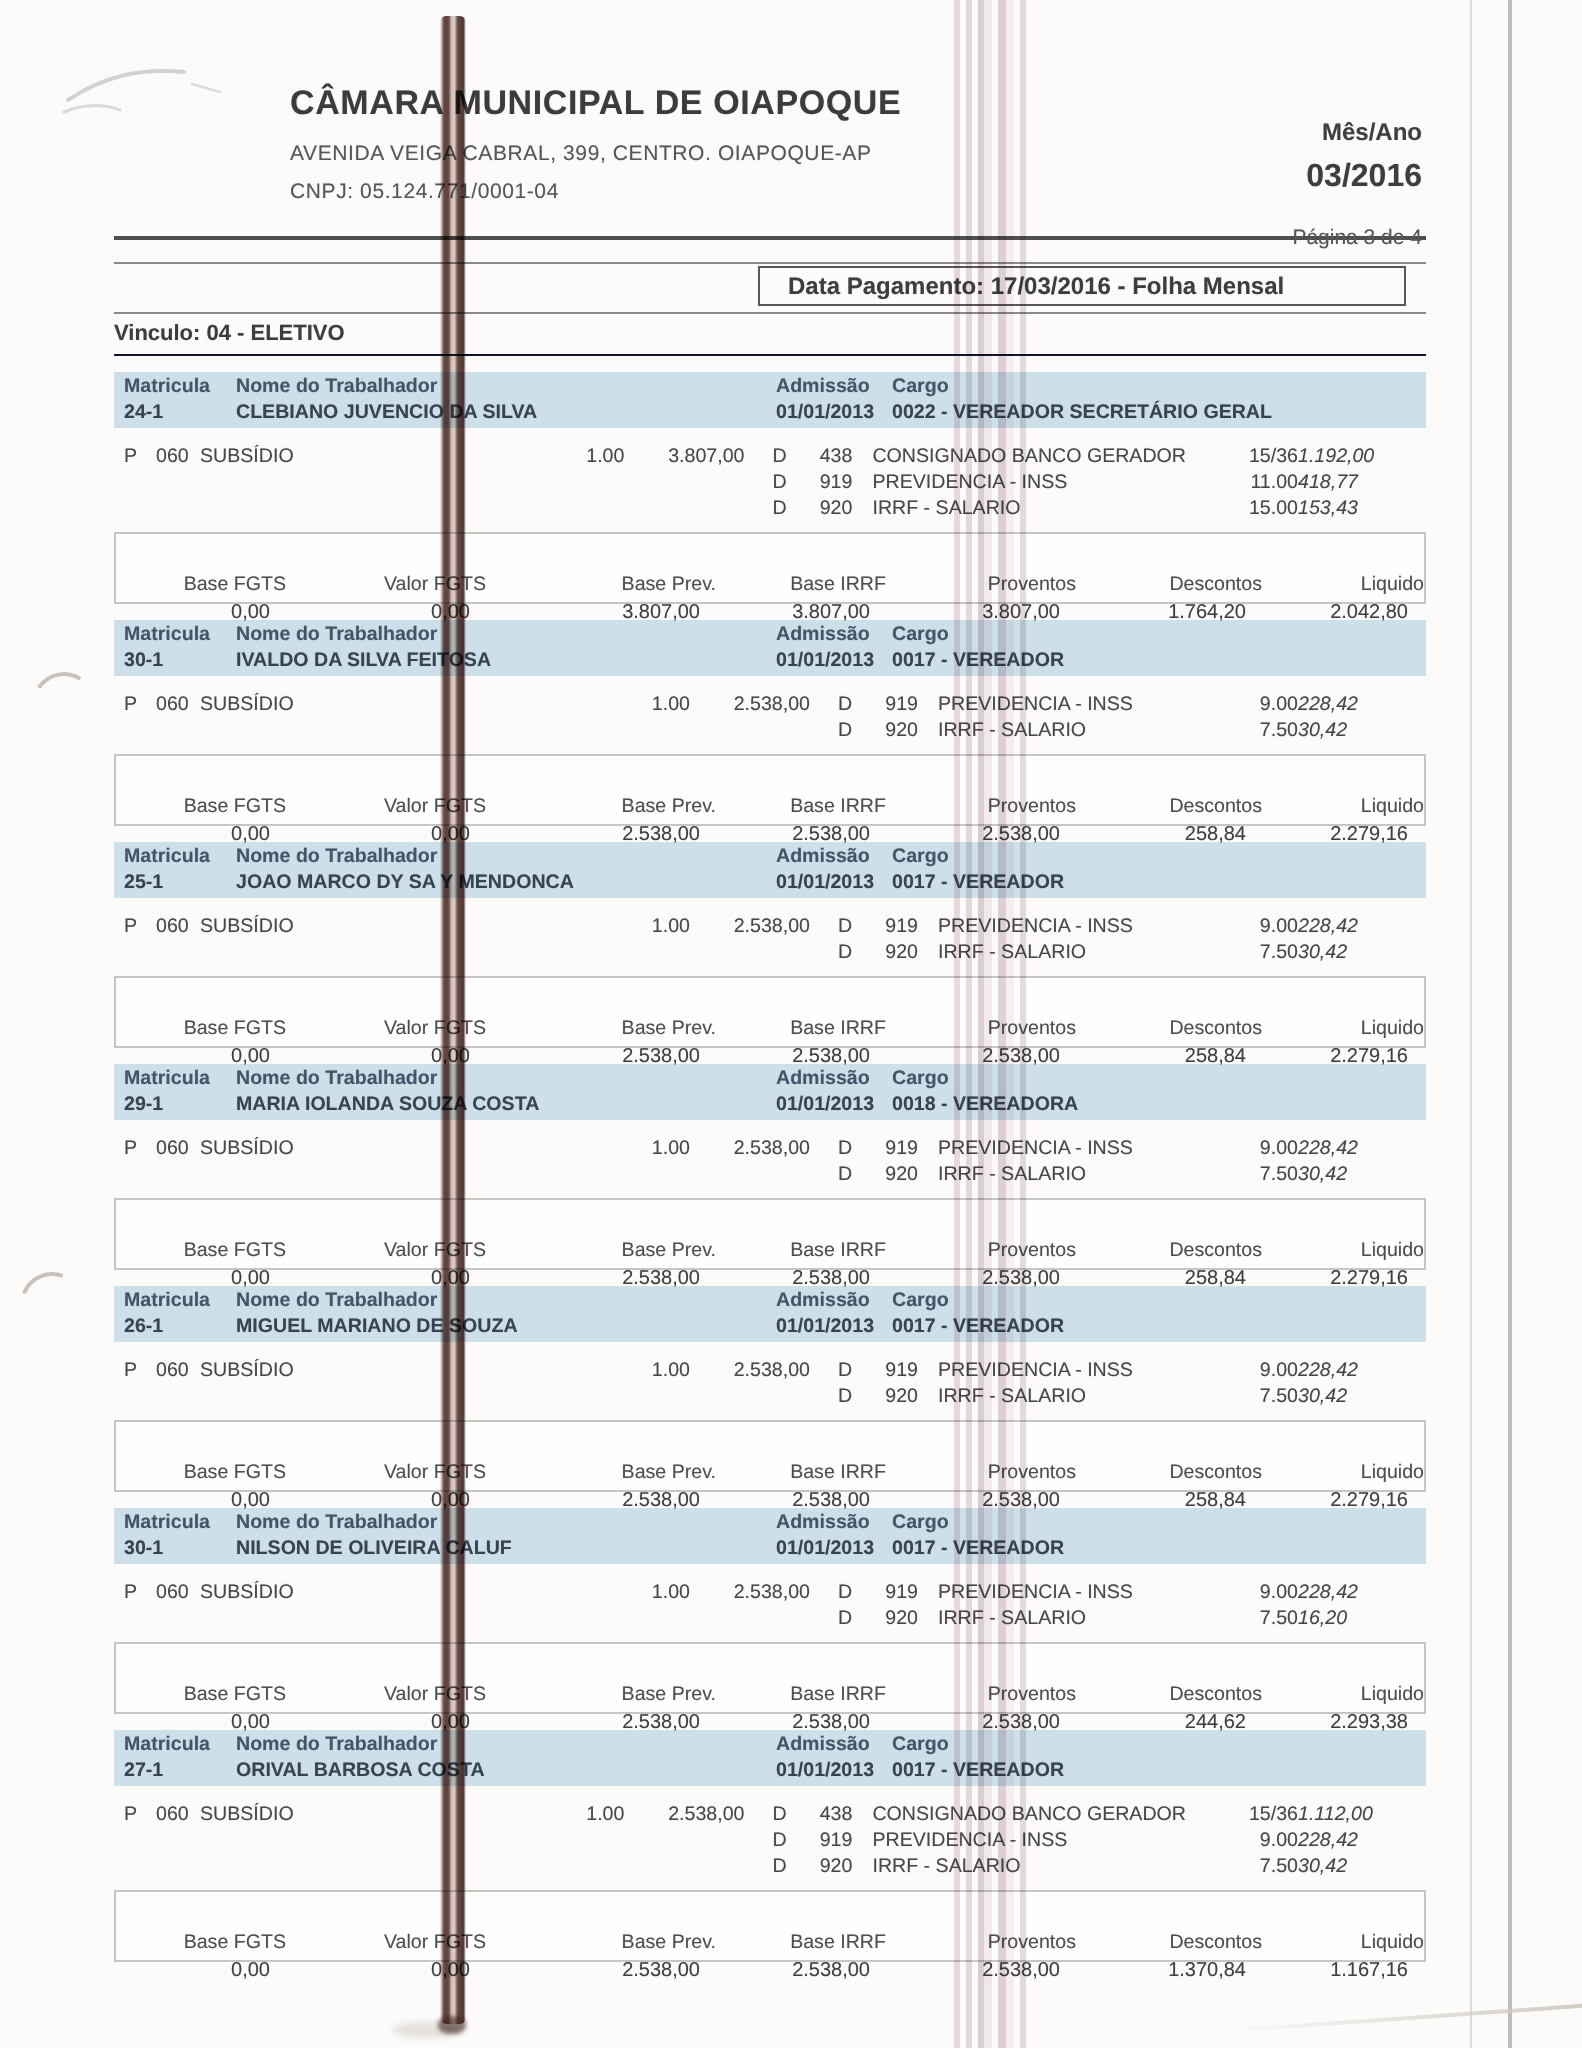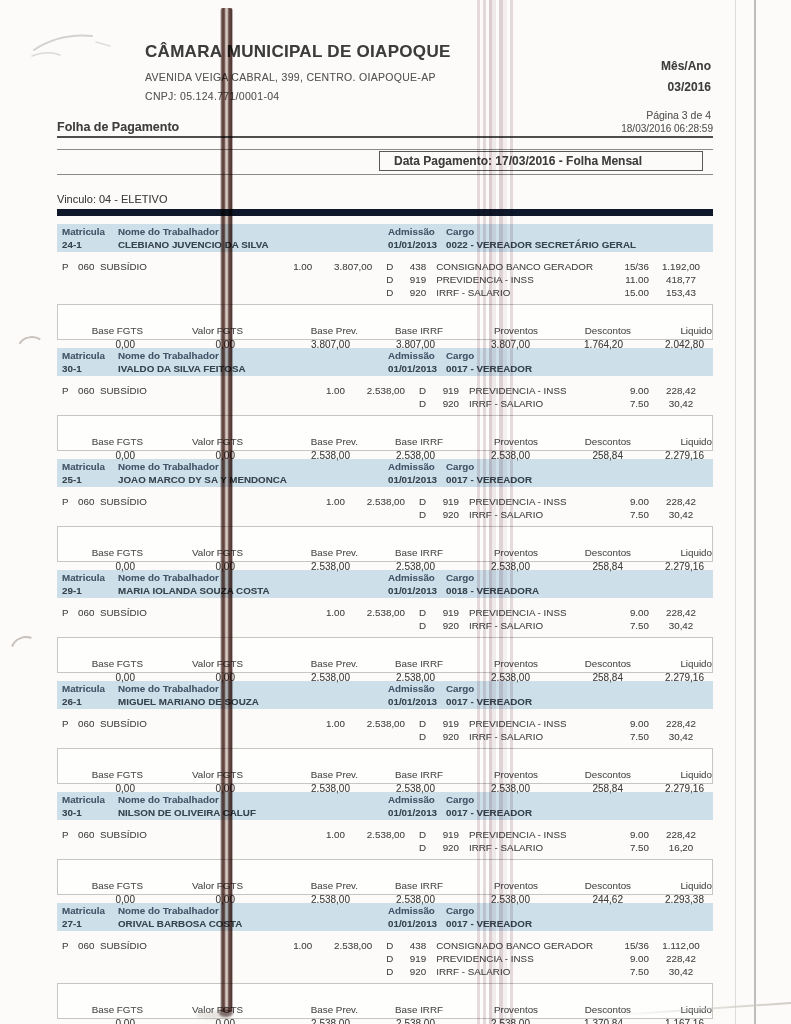--- a/index.html
+++ b/index.html
@@ -9,34 +9,34 @@
   .content{position:absolute;left:57px;top:36px;width:656px;}
 
   
   .header-top{position:relative;height:74px;}
   .org{margin-left:88px;}
   .org-name{font-size:17px;font-weight:bold;color:#3c3c3c;letter-spacing:.3px;margin-top:6px;line-height:20px;}
   .org-address{font-size:10.5px;color:#565656;margin-top:9px;letter-spacing:.3px;}
   .org-cnpj{font-size:10.5px;color:#565656;margin-top:7px;letter-spacing:.3px;}
   .meta{position:absolute;right:2px;top:17px;text-align:right;}
   .meta-label{font-size:12px;font-weight:bold;color:#3e3e3e;}
-  .meta-value{font-size:12px;font-weight:bold;color:#3e3e3e;margin-top:7px;}
+  .meta-value{font-size:16px;font-weight:bold;color:#3e3e3e;margin-top:7px;}
   .meta-page{font-size:10.5px;color:#565656;margin-top:15px;}
   .report-row{display:flex;justify-content:space-between;align-items:flex-end;margin-top:4px;}
   .report-title{font-size:12.5px;font-weight:bold;color:#3d3d3d;}
   .report-ts{font-size:10px;color:#565656;}
   .rule-heavy{border-top:2px solid #4e4e4e;margin-top:2px;}
   .rule-light{border-top:1px solid #8a8a8a;margin-top:11px;}
   .rule-light2{border-top:1px solid #8a8a8a;margin-top:2px;}
   .banner-row{position:relative;height:21px;margin-top:1px;}
   .banner{position:absolute;left:322px;right:10px;top:0;height:20px;border:1px solid #585858;
           display:flex;align-items:center;padding-left:14px;box-sizing:border-box;
           font-size:12px;font-weight:bold;color:#3d3d3d;background:#fcfbf9;}
-  .vinculo{margin-top:18px;font-size:11px;font-weight:normal;color:#3d3d3d;
-           padding-bottom:4px;border-bottom:7px solid #0f172a;}
+  .vinculo{margin-top:4px;font-size:11px;font-weight:bold;color:#3d3d3d;
+           padding-bottom:4px;border-bottom:1px solid #0f172a;}
 
   
   .emp{margin-top:8px;}
   .band{background:#cde0ea;padding:2px 0;}
   .band-row{display:flex;font-size:9.8px;font-weight:bold;line-height:11px;color:#41566a;}
   .band-row.values{color:#36444f;margin-top:2px;}
   .c-mat{width:56px;padding-left:5px;}
   .c-nome{width:270px;}
   .c-adm{width:58px;}
   .c-cargo{flex:1;}
@@ -46,21 +46,21 @@
   .e-type{width:16px;padding-left:5px;}
   .e-code{width:22px;}
   .e-desc{flex:1;}
   .e-ref{width:60px;text-align:right;}
   .e-val{width:60px;text-align:right;}
   .ded-col{flex:1;padding-left:14px;}
   .d-type{width:16px;}
   .d-code{width:24px;text-align:right;}
   .d-desc{flex:1;padding-left:10px;white-space:nowrap;min-width:0;}
   .d-ref{width:56px;text-align:right;}
-  .d-val{width:64px;text-align:center;}
+  .d-val{width:64px;text-align:left;font-style:italic;}
   .totals{display:flex;border:1px solid #c6c6c2;background:#fefefd;box-sizing:border-box;
           height:36px;padding-top:20px;}
   .tcol{text-align:right;}
   .tlabel{display:block;font-size:9.8px;color:#4e4e4e;}
   .tval{display:block;font-size:10px;color:#3f3f3f;margin-top:3px;padding-right:8px;}
   .w1{width:85px}.w2{width:100px}.w3{width:115px}.w4{width:85px}.w5{width:95px}.w6{width:93px}.w7{width:81px}
 
   
   .streak-dark{position:absolute;left:220px;top:8px;width:13px;height:1004px;z-index:6;
     mix-blend-mode:multiply;border-radius:3px;
@@ -101,24 +101,20 @@
         <div class="org-address">AVENIDA VEIGA CABRAL, 399,  CENTRO. OIAPOQUE-AP</div>
         <div class="org-cnpj">CNPJ: 05.124.771/0001-04</div>
       </div>
       <div class="meta">
         <div class="meta-label">Mês/Ano</div>
         <div class="meta-value">03/2016</div>
         <div class="meta-page">Página 3 de 4</div>
       </div>
     </div>
 
-    <div class="report-row">
-      <span class="report-title">Folha de Pagamento</span>
-      <span class="report-ts">18/03/2016 06:28:59</span>
-    </div>
     <div class="rule-heavy"></div>
     <div class="rule-light"></div>
     <div class="banner-row">
       <div class="banner">Data Pagamento: 17/03/2016 - Folha Mensal</div>
     </div>
     <div class="rule-light2"></div>
     <div class="vinculo">Vinculo: 04 - ELETIVO</div>
 
     <section class="emp">
       <div class="band">

